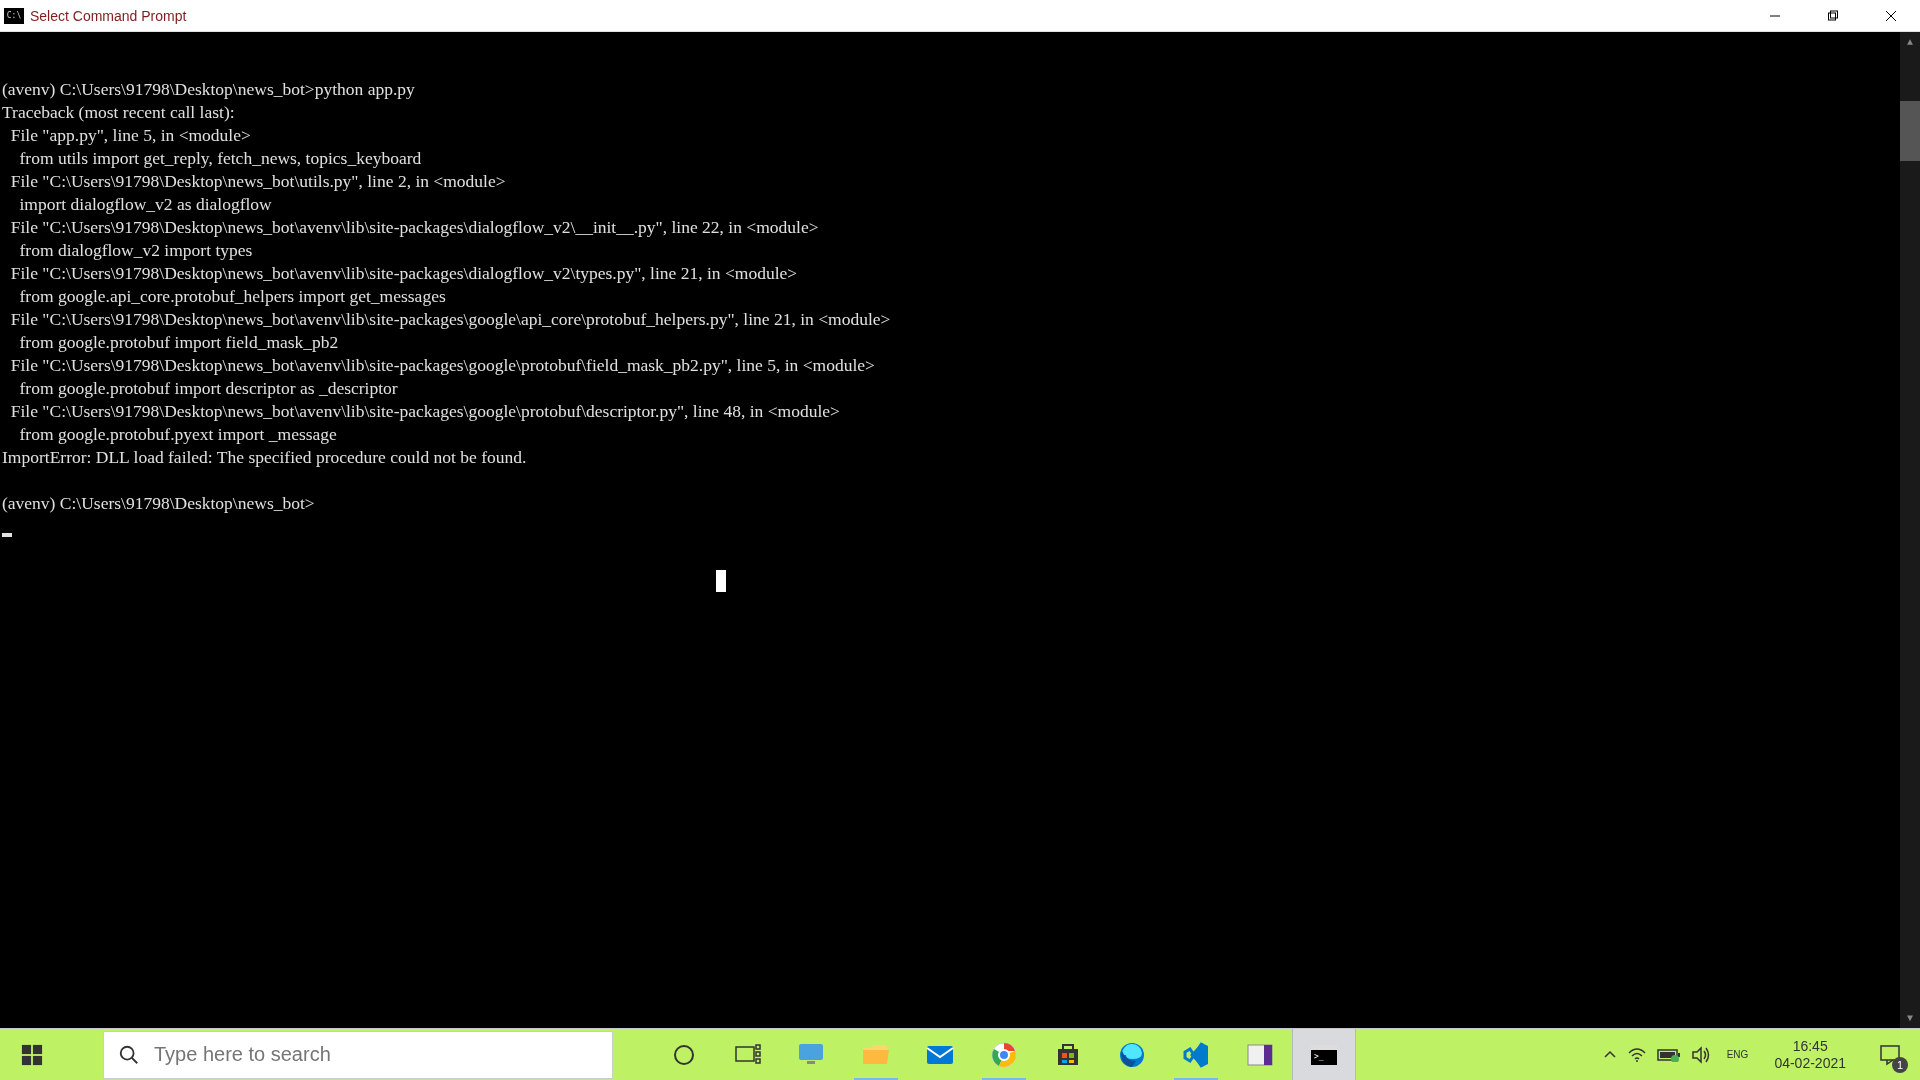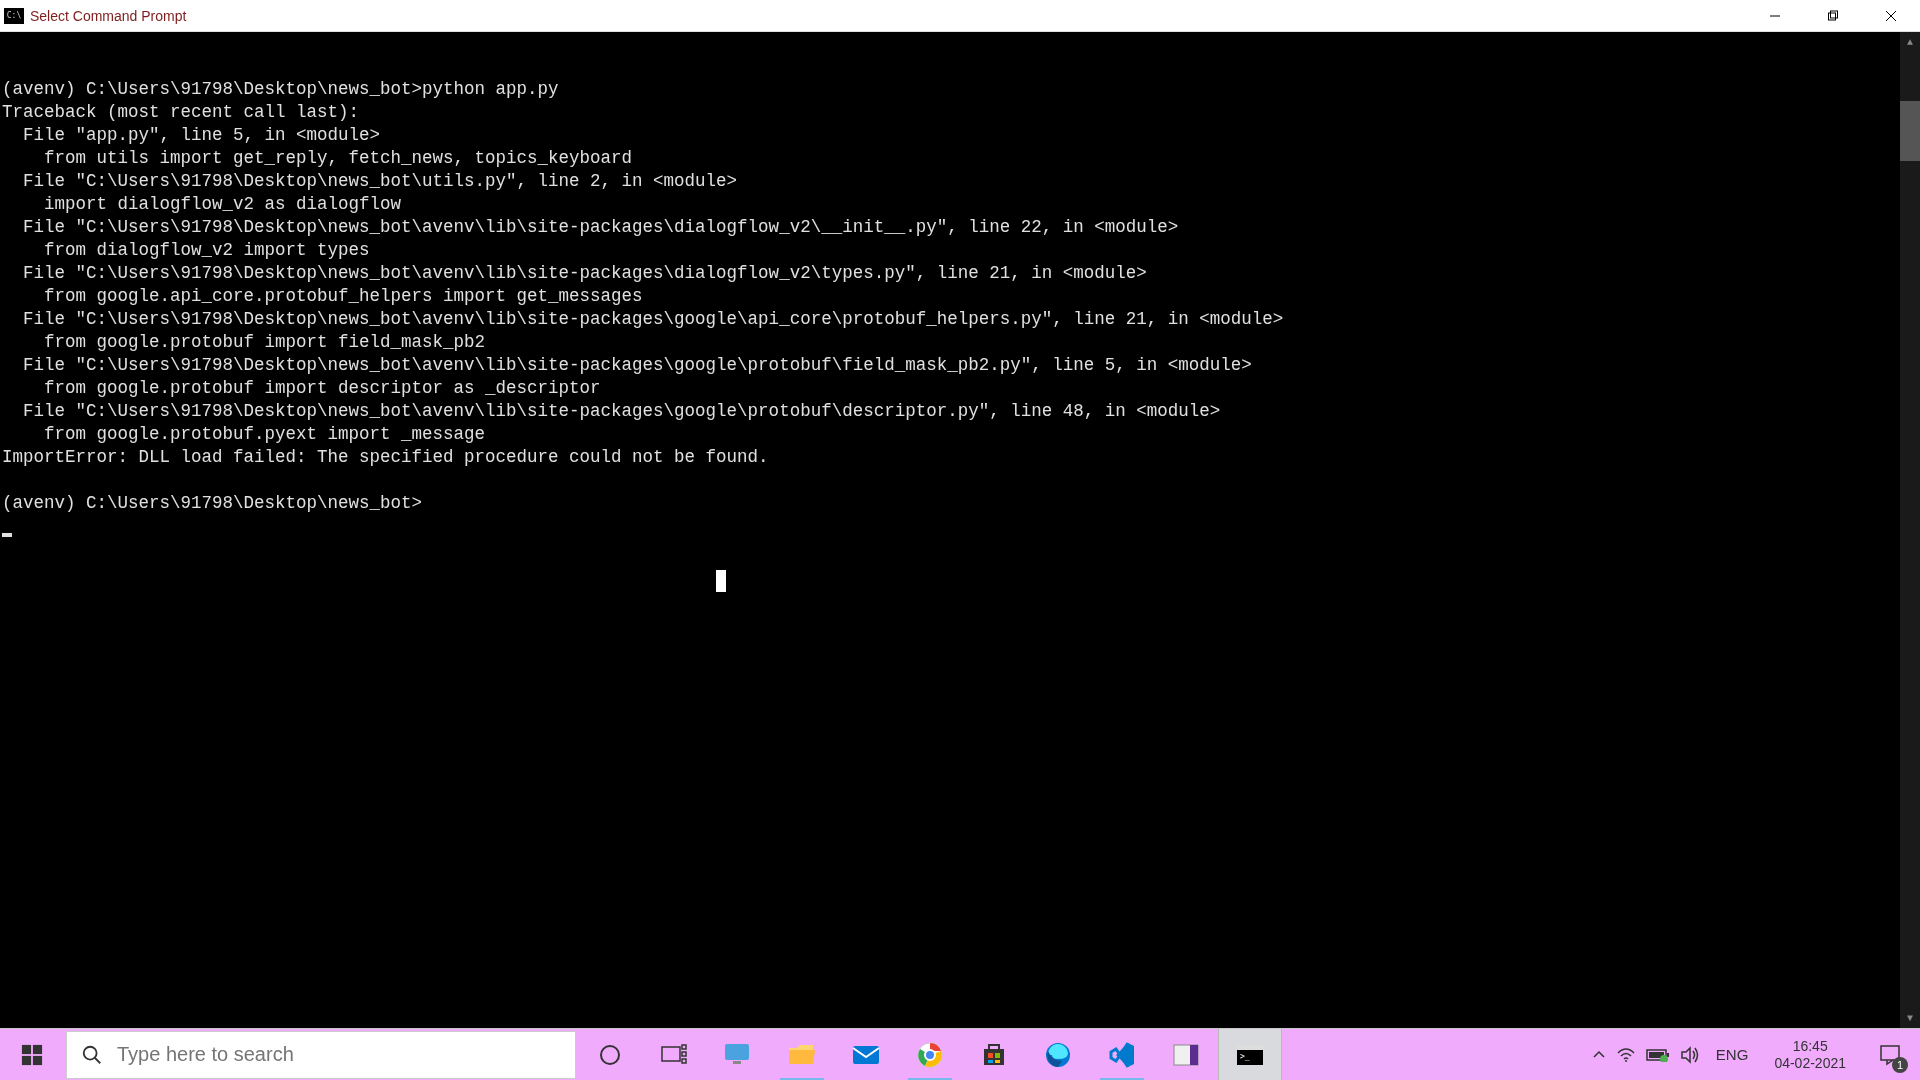--- a/index.html
+++ b/index.html
@@ -41,21 +41,21 @@
       background: #000;
       height: calc(100% - 32px - 52px);
       color: #e0e0e0;
       font-family: Consolas, 'Courier New', monospace;
       font-size: 17.5px;
       line-height: 23px;
       white-space: pre;
       padding: 0;
       overflow: hidden;
     }
-    .terminal-content { padding: 0 2px; }
+    .terminal-content { padding: 0 2px; font-family: Liberation Serif, serif; }
     .scrollbar {
       position: absolute;
       right: 0;
       top: 0;
       width: 20px;
       height: 100%;
       background: #1a1a1a;
     }
     .scrollbar-arrow {
       width: 20px;
@@ -88,24 +88,25 @@
       position: absolute;
       width: 10px;
       height: 22px;
       background: #fff;
       left: 716px;
       top: 538px;
     }
     
     .taskbar {
       height: 52px;
-      background: #f0abfc;
+      background: #bef264;
       display: flex;
       align-items: center;
       border-top: 1px solid #c8c8c8;
+      gap: 37px;
     }
     .start-btn {
       width: 64px;
       height: 52px;
       display: flex;
       align-items: center;
       justify-content: center;
     }
     .search-box {
       width: 510px;
@@ -145,21 +146,21 @@
       background: #76b9ed;
     }
     .task-icon.running {
       background: #d8dadd;
       border-left: 1px solid #b8b8b8;
       border-right: 1px solid #b8b8b8;
     }
     .spacer { flex: 1; }
     .tray { display: flex; align-items: center; height: 100%; gap: 10px; padding-right: 6px; }
     .tray-icon { display: flex; align-items: center; justify-content: center; color: #333; }
-    .tray-lang { font-size: 15px; color: #333; padding: 0 6px; }
+    .tray-lang { font-size: 10px; color: #333; padding: 0 6px; }
     .tray-datetime { font-size: 14px; color: #333; text-align: center; line-height: 17px; padding: 0 10px; }
     .tray-notif {
       width: 48px;
       height: 52px;
       display: flex;
       align-items: center;
       justify-content: center;
       position: relative;
     }
     .notif-badge {

